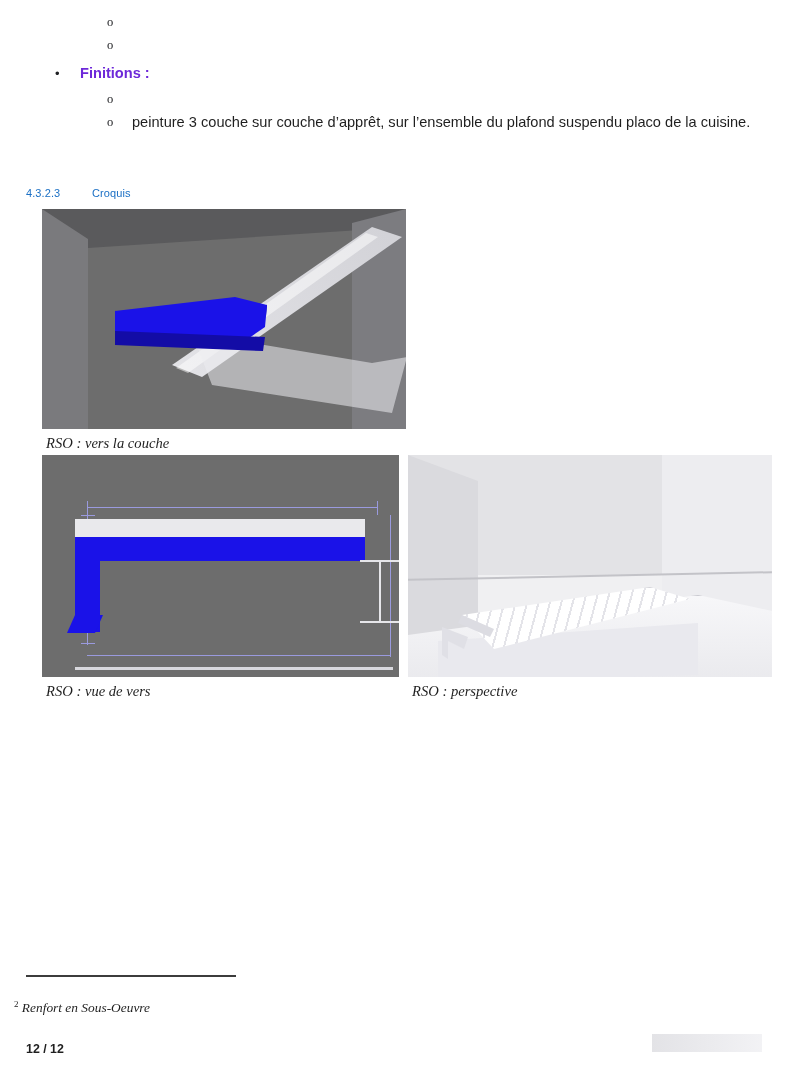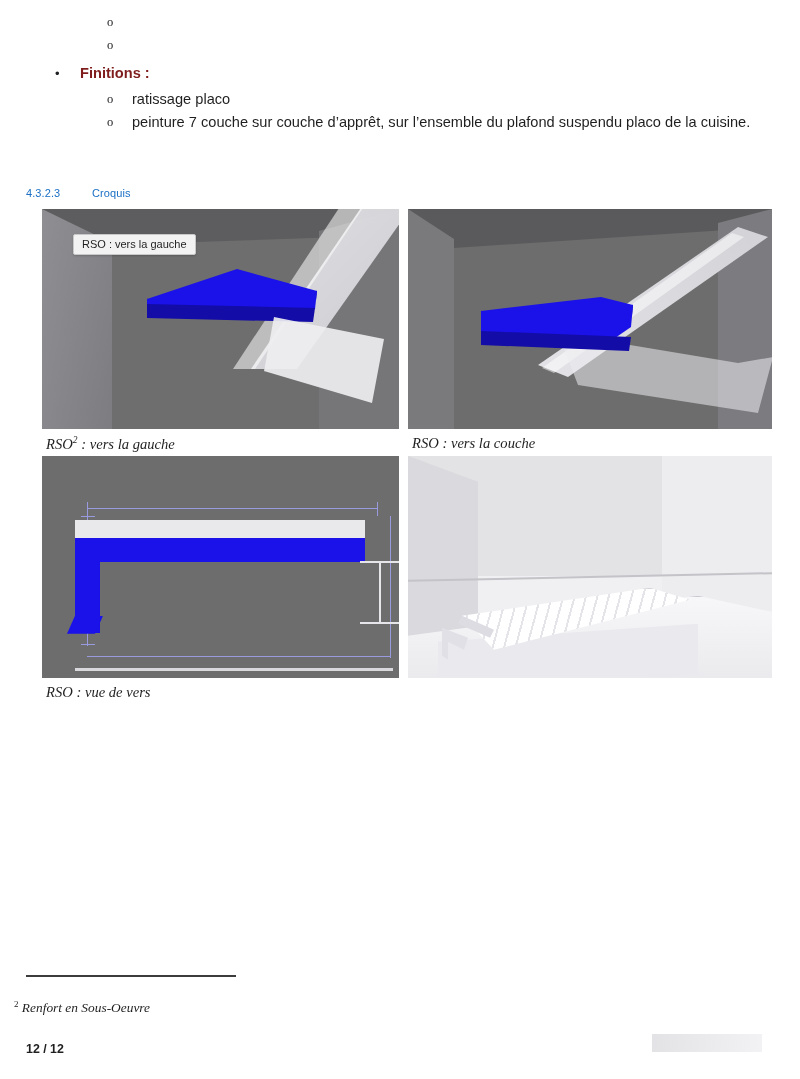--- a/index.html
+++ b/index.html
@@ -59,21 +59,21 @@
     width: 25px;
     flex: 0 0 25px;
     font-size: 13px;
     line-height: 21px;
     color: #202124;
   }
   .lvl2 .txt {
     font-size: 14.6px;
     line-height: 21.5px;
     font-weight: bold;
-    color: #7f1d1d;
+    color: #6d28d9;
   }
 
   
   .heading {
     position: absolute;
     left: 26px;
     top: 187px;
     font-size: 11px;
     color: #1a6fc4;
     letter-spacing: 0.1px;
@@ -325,53 +325,37 @@
       <span class="marker">o</span>
     </div>
 
     <div class="lvl2">
       <span class="marker">•</span>
       <span class="txt">Finitions :</span>
     </div>
 
     <div class="lvl3">
       <span class="marker">o</span>
-      <span class="txt">ratissage placo</span>
     </div>
 
     <div class="lvl3">
       <span class="marker">o</span>
-      <span class="txt">peinture 7 couche sur couche d’apprêt, sur l’ensemble du plafond suspendu placo de la cuisine.</span>
+      <span class="txt">peinture 3 couche sur couche d’apprêt, sur l’ensemble du plafond suspendu placo de la cuisine.</span>
     </div>
 
   </div>
 
   <div class="heading">
     <span class="num">4.3.2.3</span><span>Croquis</span>
   </div>
 
   <div class="figures">
 
     <div class="fig-row">
 
-      <div class="fig fig-a">
-        <div class="frame">
-          <div class="fa-bg"></div>
-          <div class="fa-ceil"></div>
-          <div class="fa-wallL"></div>
-          <div class="fa-wallR"></div>
-          <div class="fa-beam"></div>
-          <div class="fa-beam2"></div>
-          <div class="fa-blue"></div>
-          <div class="fa-blue2"></div>
-          <div class="fa-box"></div>
-          <div class="fa-label">RSO : vers la gauche</div>
-        </div>
-        <div class="cap"><span>RSO</span><sup>2</sup><span> : vers la gauche</span></div>
-      </div>
 
       <div class="fig fig-b">
         <div class="frame">
           <div class="fb-bg"></div>
           <div class="fb-ceil"></div>
           <div class="fb-wallL"></div>
           <div class="fb-wallR"></div>
           <div class="fb-beam"></div>
           <div class="fb-beam2"></div>
           <div class="fb-tray"></div>
@@ -417,20 +401,21 @@
           <div class="fd-wallback"></div>
           <div class="fd-wallright"></div>
           <div class="fd-wallleft"></div>
           <div class="fd-floorline"></div>
           <div class="fd-counter"></div>
           <div class="fd-counter-front"></div>
           <div class="fd-slab"></div>
           <div class="fd-slab-edge"></div>
           <div class="fd-bracket"></div>
         </div>
+        <div class="cap"><span>RSO : perspective</span></div>
       </div>
 
     </div>
 
   </div>
 
   <div class="footnote-rule"></div>
   <div class="footnote"><sup>2</sup><span> Renfort en Sous-Oeuvre</span></div>
   <div class="pagenum">12 / 12</div>
   <div class="bottom-ghost"></div>

